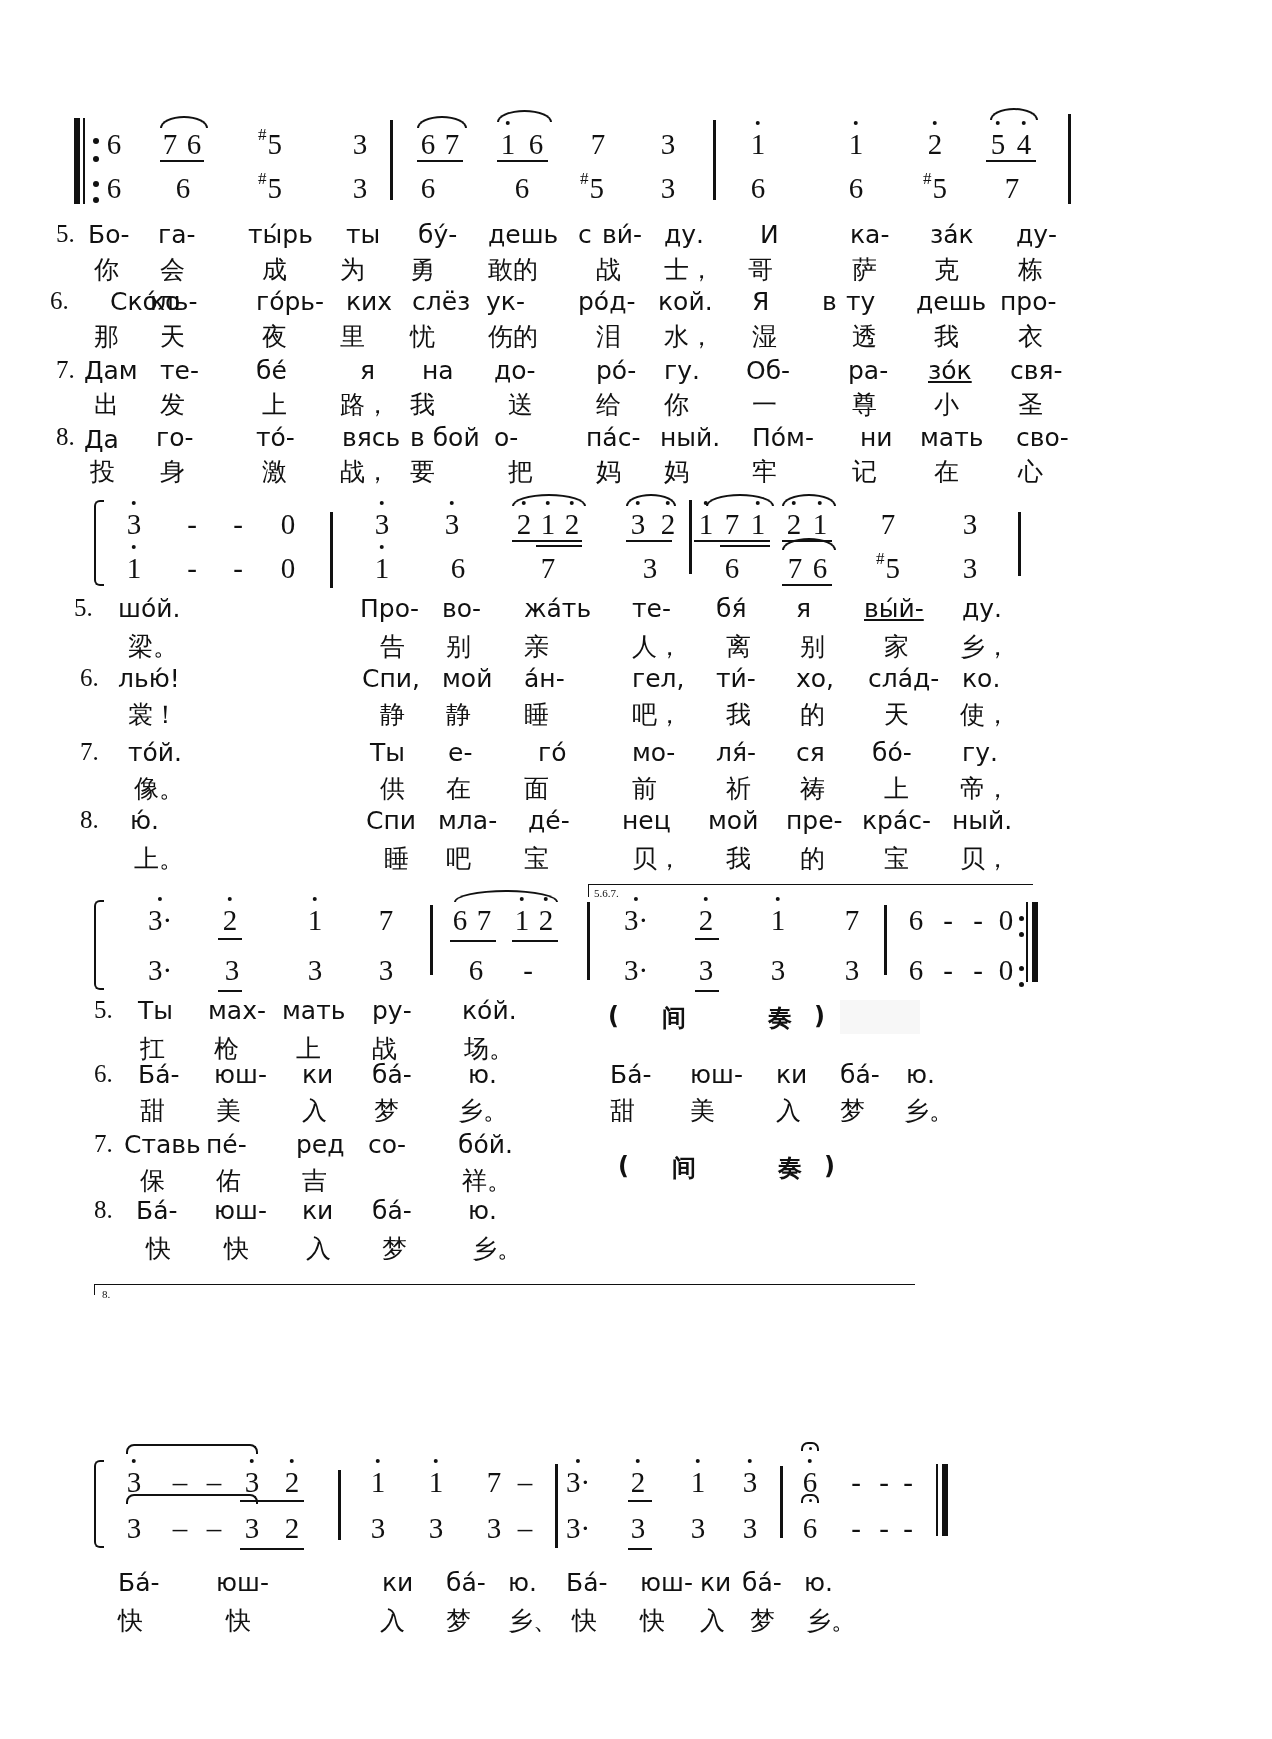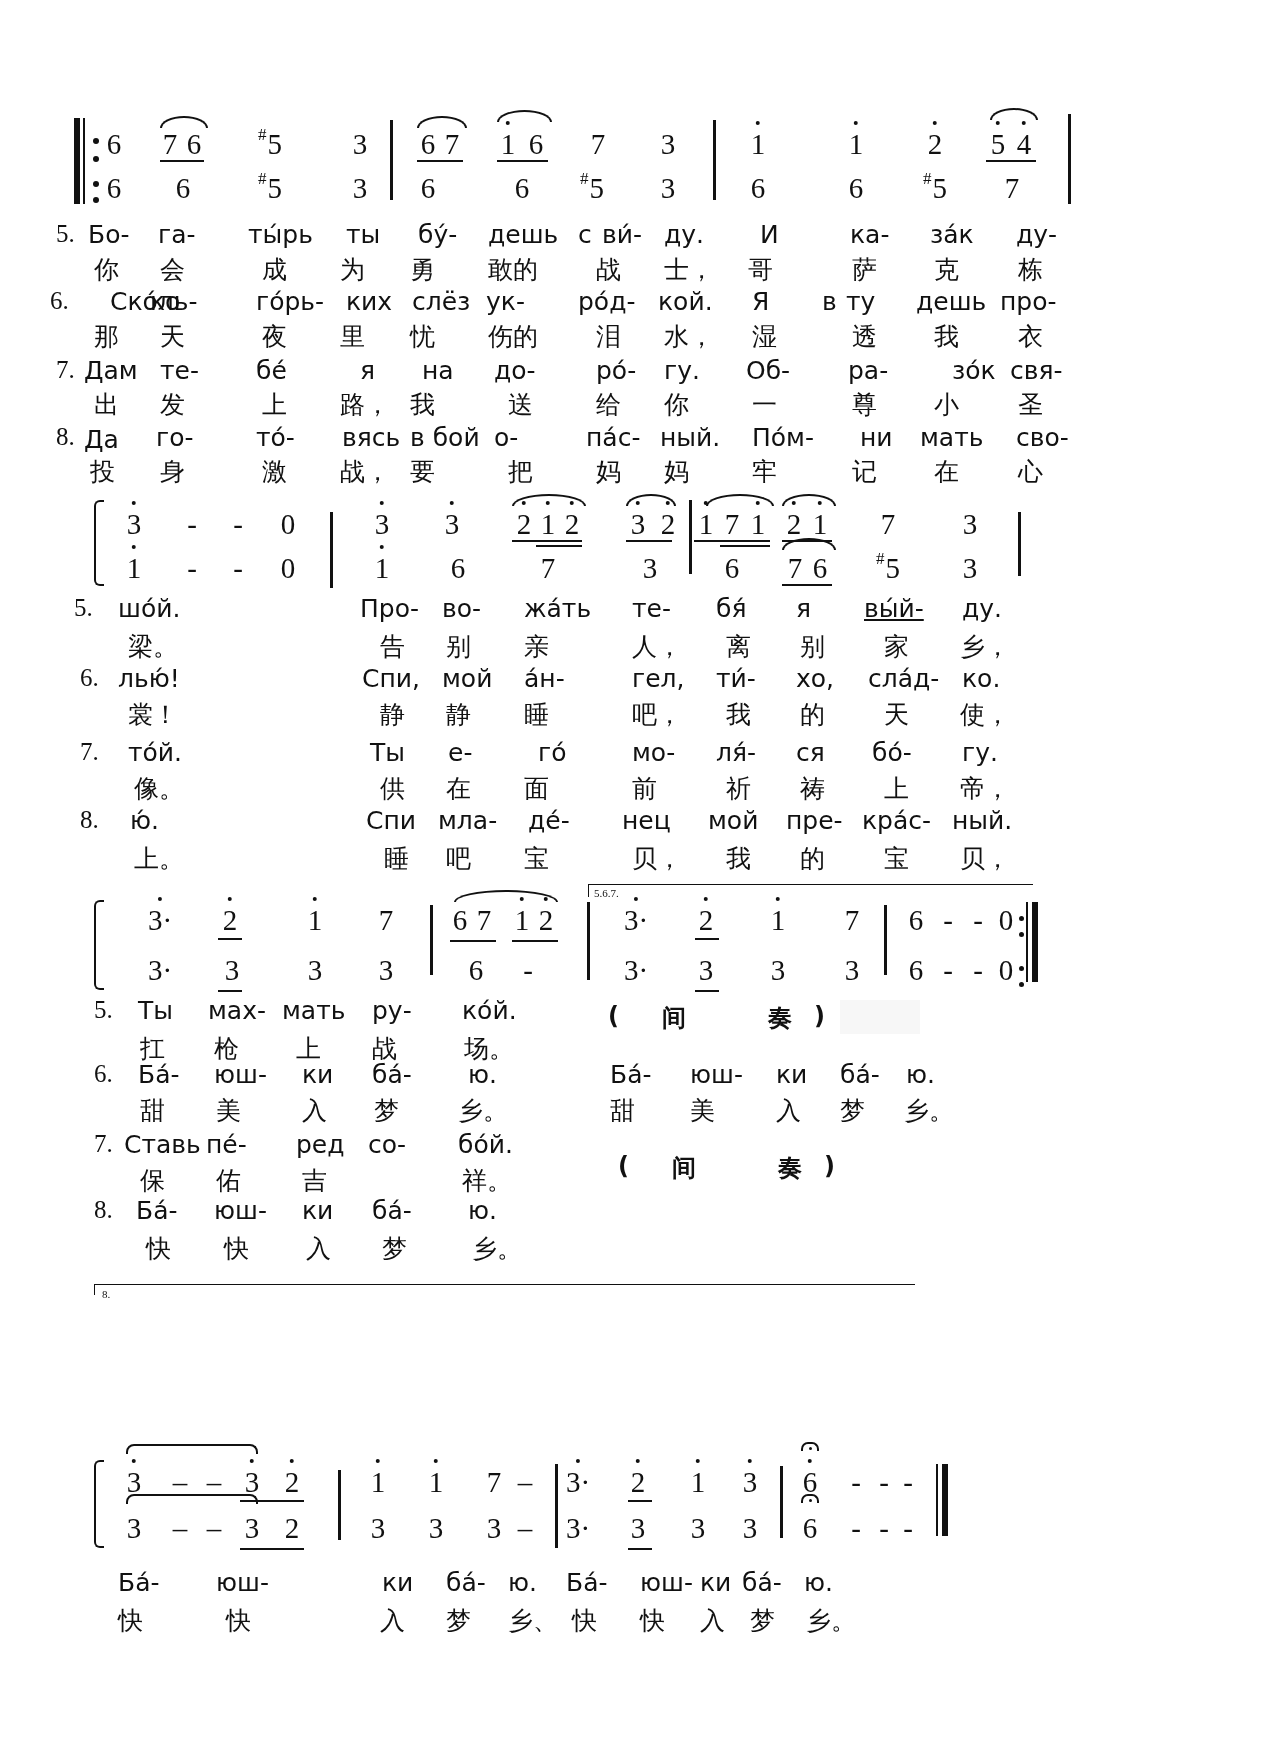--- a/index.html
+++ b/index.html
@@ -136,21 +136,21 @@
     <div class="lyric" style="left: 84px; top: 356px;">Дам</div>
     <div class="lyric" style="left: 160px; top: 356px;">те-</div>
     <div class="lyric" style="left: 256px; top: 356px;">бе́</div>
     <div class="lyric" style="left: 360px; top: 356px;">я</div>
     <div class="lyric" style="left: 422px; top: 356px;">на</div>
     <div class="lyric" style="left: 494px; top: 356px;">до-</div>
     <div class="lyric" style="left: 596px; top: 356px;">ро́-</div>
     <div class="lyric" style="left: 664px; top: 356px;">гу.</div>
     <div class="lyric" style="left: 746px; top: 356px;">Об-</div>
     <div class="lyric" style="left: 848px; top: 356px;">ра-</div>
-    <div class="lyric" style="left: 952px; top: 356px;">зо́к</div>
+    <div class="lyric" style="left: 928px; top: 356px; text-decoration: underline;">зо́к</div>
     <div class="lyric" style="left: 1010px; top: 356px;">свя-</div>
     <div class="lyric-cn" style="left: 94px; top: 388px;">出</div>
     <div class="lyric-cn" style="left: 160px; top: 388px;">发</div>
     <div class="lyric-cn" style="left: 262px; top: 388px;">上</div>
     <div class="lyric-cn" style="left: 340px; top: 388px;">路，</div>
     <div class="lyric-cn" style="left: 410px; top: 388px;">我</div>
     <div class="lyric-cn" style="left: 508px; top: 388px;">送</div>
     <div class="lyric-cn" style="left: 596px; top: 388px;">给</div>
     <div class="lyric-cn" style="left: 664px; top: 388px;">你</div>
     <div class="lyric-cn" style="left: 752px; top: 388px;">一</div>

